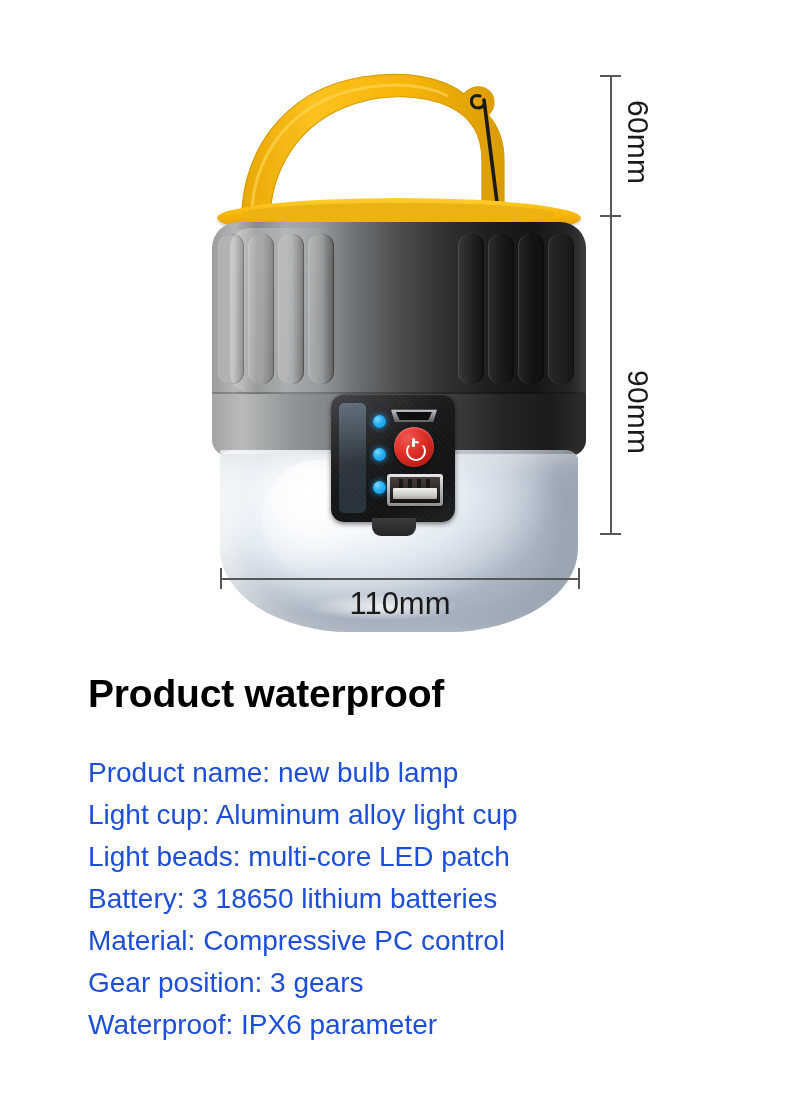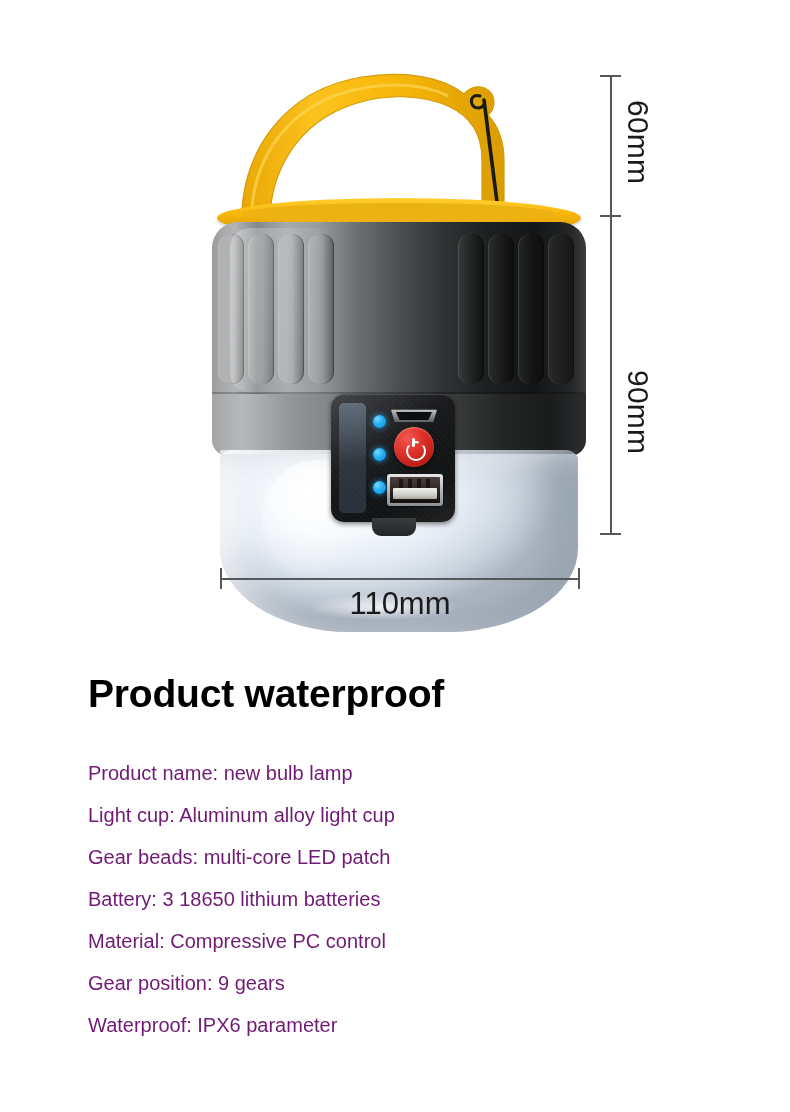--- a/index.html
+++ b/index.html
@@ -210,21 +210,21 @@
   .dim-110-wrap{position:absolute;left:220px;top:586px;width:360px;text-align:center;
     color:#1a1a1a;font-size:31px;}
 
   
   .heading{
     position:absolute;left:88px;top:672px;
     font-size:39px;font-weight:bold;color:#000;letter-spacing:-.2px;
   }
   .spec-list{position:absolute;left:88px;top:752px;width:660px;}
   .spec-line{
-    font-size:20px;color:#701a75;line-height:42px;white-space:nowrap;
+    font-size:28px;color:#1d4ed8;line-height:42px;white-space:nowrap;
   }
 </style>
 </head>
 <body>
 
 <div class="page">
 
   <div class="product-area">
 
     <div class="lamp">
@@ -318,20 +318,20 @@
     <div class="dim-line dim-h-tick-l"></div>
     <div class="dim-line dim-h-tick-r"></div>
     <div class="dim-110-wrap">110mm</div>
   </div>
 
   <div class="heading">Product waterproof</div>
 
   <div class="spec-list">
     <div class="spec-line">Product name: new bulb lamp</div>
     <div class="spec-line">Light cup: Aluminum alloy light cup</div>
-    <div class="spec-line">Gear beads: multi-core LED patch</div>
+    <div class="spec-line">Light beads: multi-core LED patch</div>
     <div class="spec-line">Battery: 3 18650 lithium batteries</div>
     <div class="spec-line">Material: Compressive PC control</div>
-    <div class="spec-line">Gear position: 9 gears</div>
+    <div class="spec-line">Gear position: 3 gears</div>
     <div class="spec-line">Waterproof: IPX6 parameter</div>
   </div>
 
 </div>
 
 </body></html>

